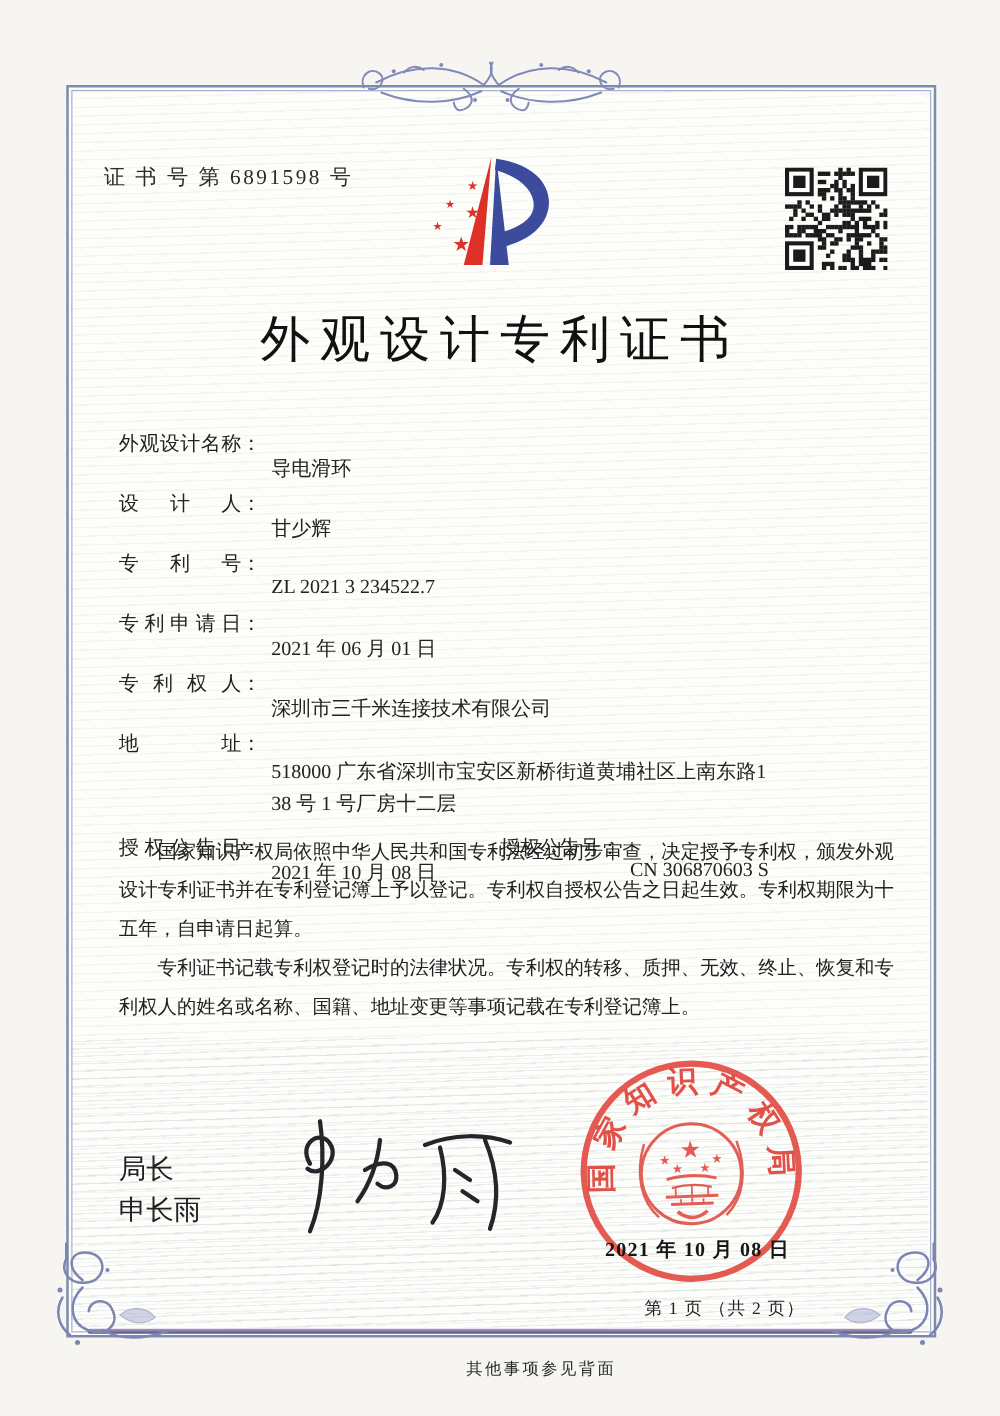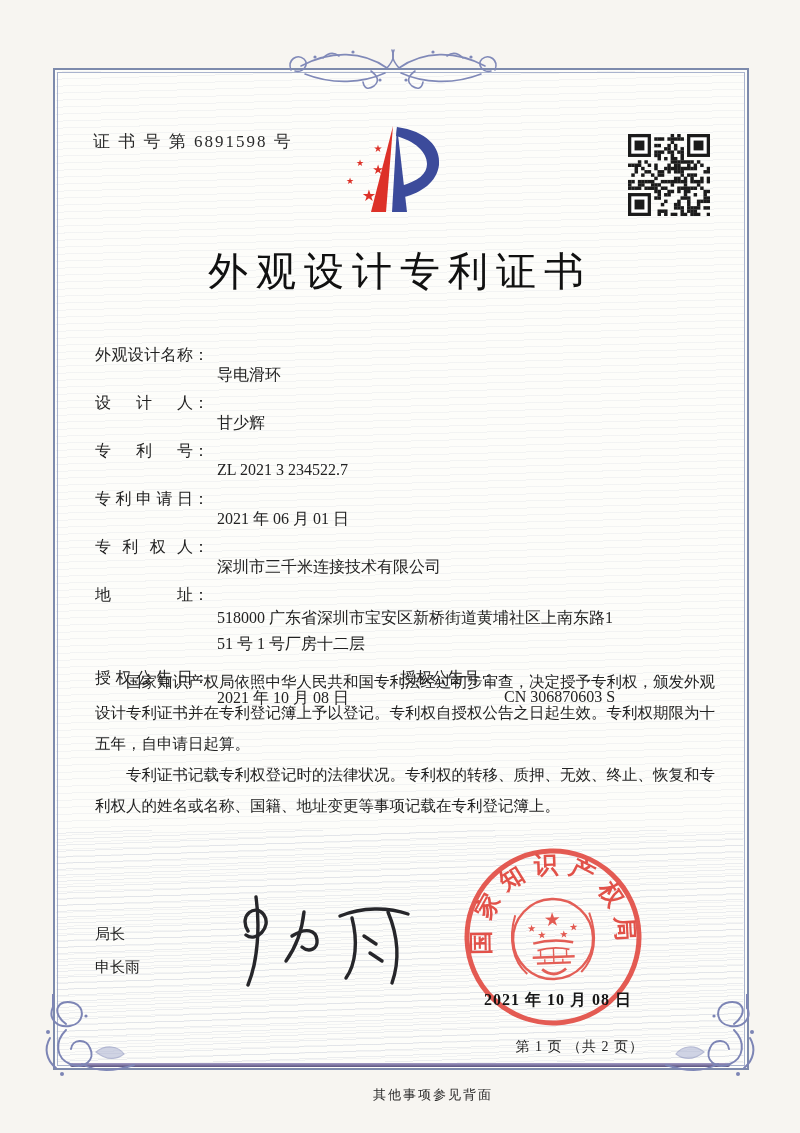--- a/index.html
+++ b/index.html
@@ -27,21 +27,21 @@
     background:repeating-linear-gradient(-2deg, rgba(140,150,178,.16) 0 1px, transparent 1px 6px);
     pointer-events:none;
   }
   .bottom-rule{
     position:absolute;left:70px;top:1063px;width:660px;height:4px;
     background:linear-gradient(#a49cc6,#5a527f);
     border-radius:2px;
   }
   .cert-no{
     position:absolute;left:83px;top:130px;
-    font-size:17px;letter-spacing:2px;color:#2a2a2a;margin-left:10px;
+    font-size:17px;letter-spacing:2px;color:#2a2a2a;
   }
   .cert-title{
     position:absolute;left:0;top:244px;width:800px;text-align:center;
     font-size:40px;font-weight:400;letter-spacing:8px;color:#111;
   }
   .logo{position:absolute;left:338px;top:122px;}
   .qr{position:absolute;left:628px;top:134px;}
   .field-row{position:absolute;left:95px;font-size:16px;color:#222;white-space:nowrap;}
   .field-label{
     display:inline-block;width:98px;vertical-align:top;
@@ -49,21 +49,21 @@
   }
   .field-colon{display:inline-block;vertical-align:top;}
   .field-value{display:inline-block;margin-left:8px;vertical-align:top;white-space:normal;margin-top:20px;}
   .addr-value{width:500px;line-height:26px;}
   .second-pair{position:absolute;left:305px;top:0;white-space:nowrap;}
   .body-text{
     position:absolute;left:95px;top:666px;width:620px;
     font-size:15.5px;line-height:31px;text-align:justify;color:#222;
   }
   .body-text p{margin:0;text-indent:2em;}
-  .signer{position:absolute;left:95px;top:918px;font-size:15px;line-height:33px;color:#222;}
+  .signer{position:absolute;left:95px;top:918px;font-size:22px;line-height:33px;color:#222;}
   .signature{position:absolute;left:212px;top:885px;}
   .seal{position:absolute;left:458px;top:842px;opacity:.93;transform:rotate(-2deg);}
   .seal-date{
     position:absolute;left:478px;top:990px;width:160px;text-align:center;
     font-size:16px;font-weight:600;letter-spacing:1px;color:#161616;
   }
   .page-indicator{
     position:absolute;left:0;top:1038px;width:644px;text-align:right;
     font-size:14px;letter-spacing:1px;color:#222;
   }
@@ -380,21 +380,21 @@
 <div class="field-row" style="top:441px">
   <span class="field-label">专利号</span><span class="field-colon">：</span><span class="field-value">ZL 2021 3 234522.7</span>
 </div>
 <div class="field-row" style="top:489px">
   <span class="field-label">专利申请日</span><span class="field-colon">：</span><span class="field-value">2021 年 06 月 01 日</span>
 </div>
 <div class="field-row" style="top:537px">
   <span class="field-label">专利权人</span><span class="field-colon">：</span><span class="field-value">深圳市三千米连接技术有限公司</span>
 </div>
 <div class="field-row" style="top:585px">
-  <span class="field-label">地址</span><span class="field-colon">：</span><span class="field-value addr-value"><span>518000 广东省深圳市宝安区新桥街道黄埔社区上南东路1</span><br><span>51 号 1 号厂房十二层</span></span>
+  <span class="field-label">地址</span><span class="field-colon">：</span><span class="field-value addr-value"><span>518000 广东省深圳市宝安区新桥街道黄埔社区上南东路1</span><br><span>38 号 1 号厂房十二层</span></span>
 </div>
 <div class="field-row" style="top:668px">
   <span class="field-label">授权公告日</span><span class="field-colon">：</span><span class="field-value">2021 年 10 月 08 日</span>
   <span class="second-pair">
     <span>授权公告号</span><span>：</span><span class="field-value">CN 306870603 S</span>
   </span>
 </div>
 
 <div class="body-text">
   <p>国家知识产权局依照中华人民共和国专利法经过初步审查，决定授予专利权，颁发外观设计专利证书并在专利登记簿上予以登记。专利权自授权公告之日起生效。专利权期限为十五年，自申请日起算。</p>

